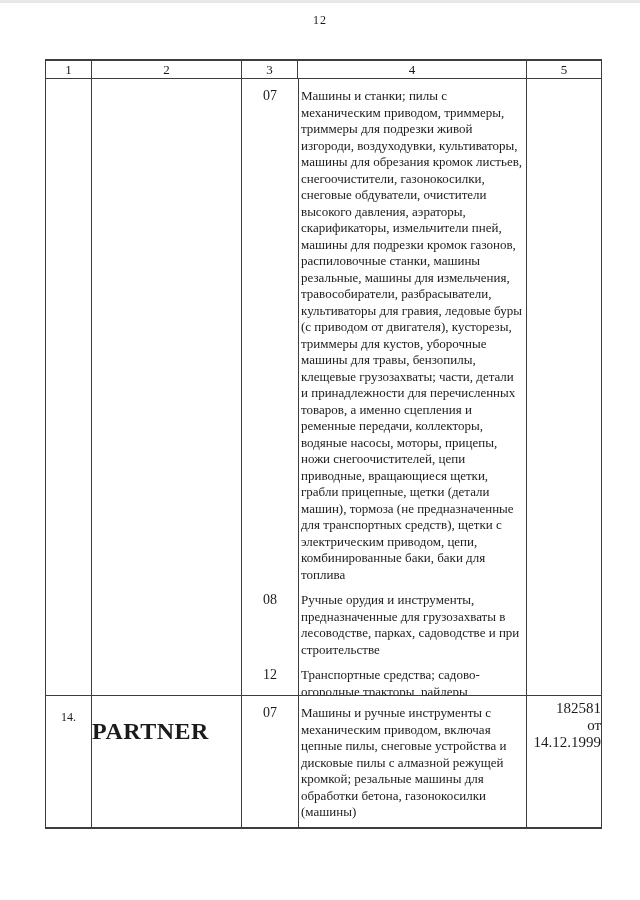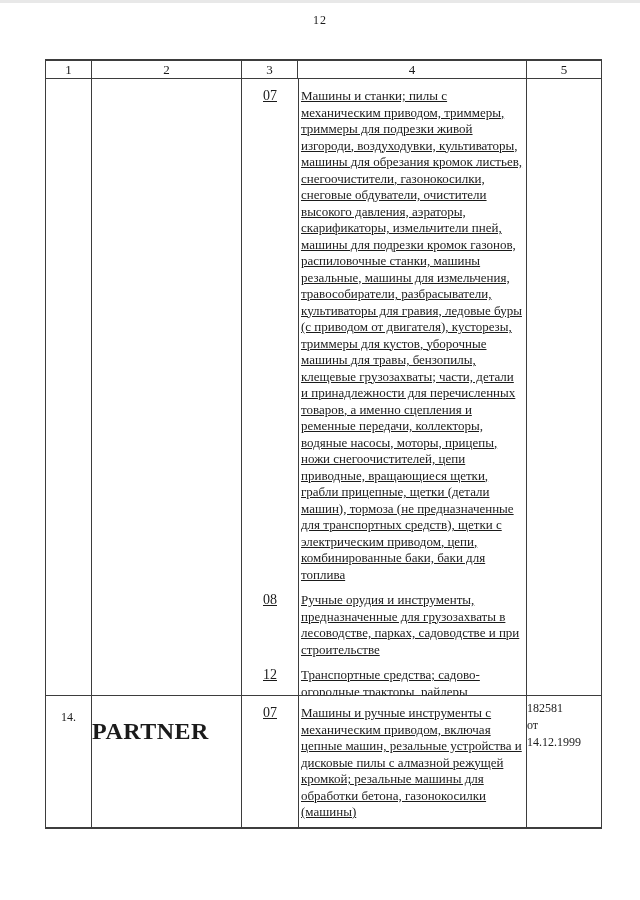--- a/index.html
+++ b/index.html
@@ -55,21 +55,21 @@
   .row-b { height: 131px; }
 
   .col34-divider {
     position: absolute;
     left: 56px;
     top: 0;
     bottom: 0;
     width: 1px;
     background: #3d3d3d;
   }
-  .entry { display: flex; margin-top: 9px; text-decoration: underline; }
+  .entry { display: flex; margin-top: 9px; }
   .row-a .entry:first-child { margin-top: 2px; }
   .row-b .entry:first-child { margin-top: 6px; }
   .entry .num {
     width: 56px;
     flex: 0 0 56px;
     text-align: center;
     font-size: 14px;
     line-height: 16.5px;
   }
   .entry .txt {
@@ -85,22 +85,22 @@
     font-size: 12px;
   }
   .mark-cell {
     padding-top: 22px;
     font-weight: bold;
     font-size: 24px;
     letter-spacing: 0.5px;
   }
   .reg-cell {
     padding-top: 4px;
-    text-align: left;
-    font-size: 12px;
+    text-align: right;
+    font-size: 15px;
     line-height: 17px;
     white-space: pre-line;
   }
 </style>
 </head>
 <body>
 
 <div class="page">
 
   <div class="page-number">12</div>
@@ -138,21 +138,21 @@
       <div class="cell c5 reg-cell"></div>
     </div>
 
     <div class="trow row-b">
       <div class="cell c1 no-cell">14.</div>
       <div class="cell c2 mark-cell">PARTNER</div>
       <div class="cell c34">
         <div class="col34-divider"></div>
         <div class="entry">
           <div class="num">07</div>
-          <div class="txt">Машины и ручные инструменты с механическим приводом, включая цепные машин, резальные устройства и дисковые пилы с алмазной режущей кромкой; резальные машины для обработки бетона, газонокосилки (машины)</div>
+          <div class="txt">Машины и ручные инструменты с механическим приводом, включая цепные пилы, снеговые устройства и дисковые пилы с алмазной режущей кромкой; резальные машины для обработки бетона, газонокосилки (машины)</div>
         </div>
 
       </div>
       <div class="cell c5 reg-cell">182581
 от
 14.12.1999</div>
     </div>
 
   </div>
 </div>

